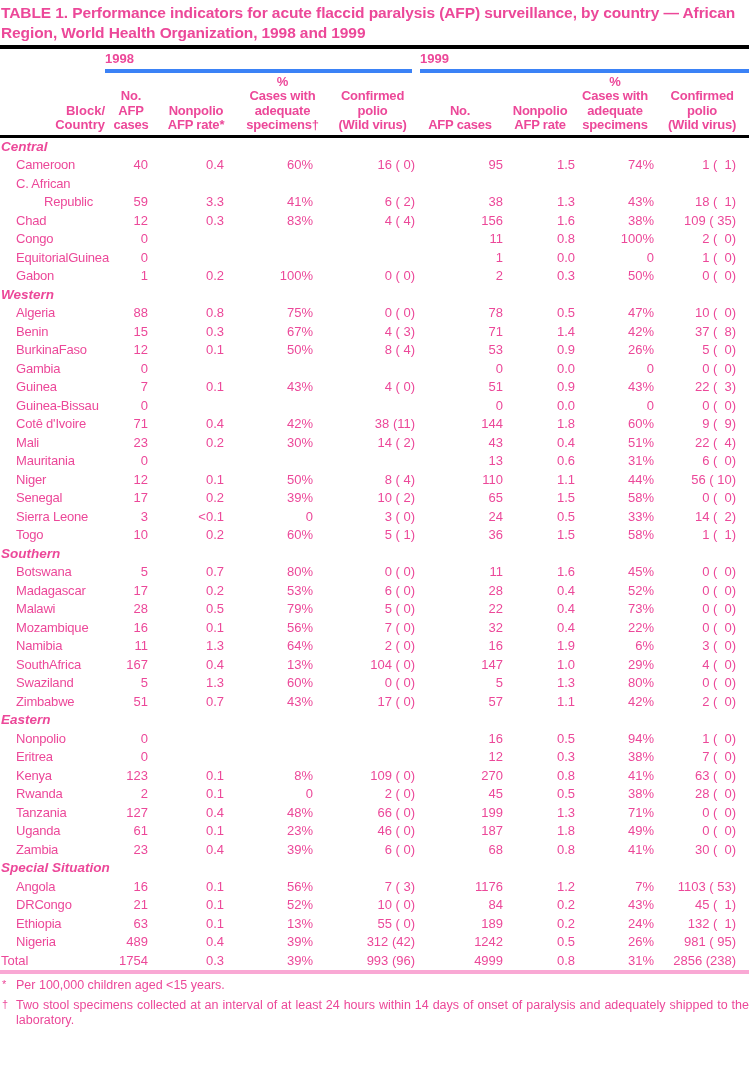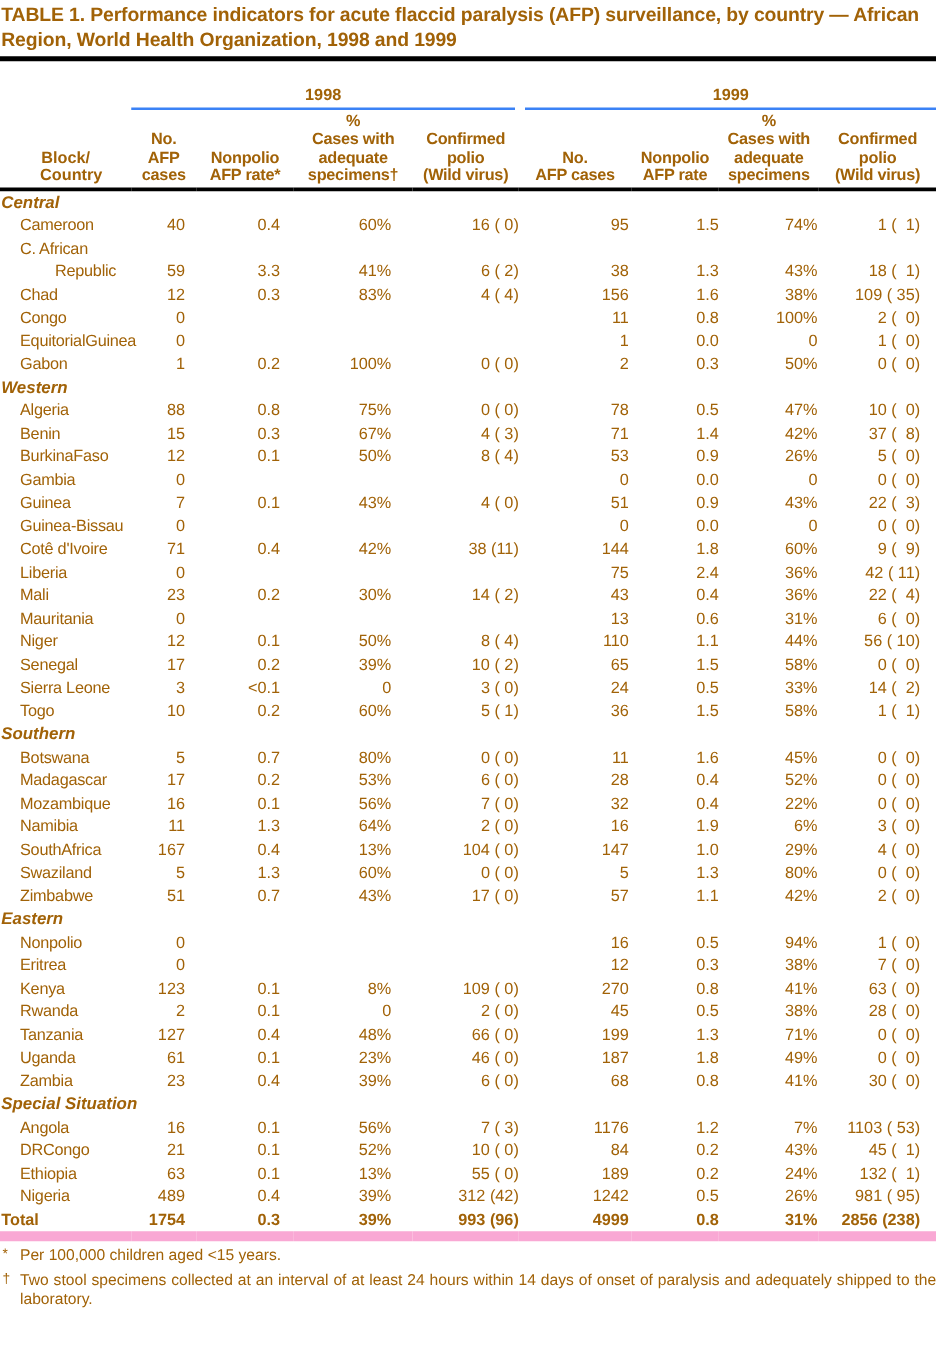--- a/index.html
+++ b/index.html
@@ -1,49 +1,49 @@
 <!DOCTYPE html>
 <html><head>
 <meta charset="utf-8">
 <style>
   html,body{margin:0;padding:0;background:#fff;}
   .page{
-    width:749px;height:1089px;overflow:hidden;background:#fff;color:#a16207;
+    width:749px;height:1089px;overflow:hidden;background:#fff;color:#ec4899;
     font-family:"Liberation Sans",sans-serif;position:relative;
   }
   .title{
     font-weight:bold;font-size:15.5px;line-height:20px;
     padding:3px 0 2px 1px;letter-spacing:-0.1px;
   }
   .rule-title{height:4px;background:#000;}
   table{width:749px;border-collapse:collapse;table-layout:fixed;}
   col.c1{width:105px}col.c2{width:52px}col.c3{width:78px}col.c4{width:95px}
   col.c5{width:85px}col.c6{width:90px}col.c7{width:70px}col.c8{width:80px}col.c9{width:94px}
   thead th{font-weight:bold;font-size:13px;line-height:14.5px;vertical-align:bottom;padding:0;}
-  .grp{border-bottom:2px solid #3b82f6;text-align:center;padding:20px 0 2px 0;}
+  .grp{border-bottom:4px solid #3b82f6;text-align:left;padding:3px 0 2px 0;}
   .grp1{margin-right:3px;}
   .grp2{margin-left:5px;}
   tr.colhead-row th{border-bottom:3px solid #000;padding-bottom:2px;padding-top:2px;}
-  th.blockhead{text-align:center;}
+  th.blockhead{text-align:right;}
   th.blockhead div:nth-child(2){padding-left:9px;}
   th.colhead{text-align:center;letter-spacing:-0.2px;}
   tbody td,tfoot td{font-size:13px;line-height:18.5px;padding:0;vertical-align:bottom;}
   td.section{font-weight:bold;font-size:13.5px;padding-left:1px;font-style:italic;}
   td.country{padding-left:16px;letter-spacing:-0.2px;margin-top:23px;}
   td.country .cont{padding-left:16px;text-align:center;}
   td.num{text-align:right;white-space:pre;}
   td.c2{padding-right:9px;}
   td.c3{padding-right:11px;}
   td.c4{padding-right:17px;}
   td.c5{padding-right:0;}
   td.c6{padding-right:2px;}
   td.c7{padding-right:0;}
   td.c8{padding-right:1px;}
   td.c9{padding-right:13px;}
-  tr.total-row td{border-bottom:8px solid #f9a8d4;font-weight:bold;}
+  tr.total-row td{border-bottom:4px solid #f9a8d4;font-weight:normal;}
   td.total-label{padding-left:1px;}
   .footnotes{padding-top:4px;}
   .fn{position:relative;padding-left:16px;font-size:12.5px;line-height:15.5px;margin-bottom:4px;}
   .fnm{position:absolute;left:2px;top:-1px;font-size:11px;}
   .fn.justify{text-align:justify;}
 </style>
 </head>
 <body>
 
 <div class="page">
@@ -290,42 +290,29 @@
           <td class="num c3">0.4</td>
           <td class="num c4">42%</td>
           <td class="num c5">38 (11)</td>
           <td class="num c6">144</td>
           <td class="num c7">1.8</td>
           <td class="num c8">60%</td>
           <td class="num c9">9 (  9)</td>
         </tr>
         <tr>
           <td class="country">
-            <div>Liberia</div>
-          </td>
-          <td class="num c2">0</td>
-          <td class="num c3"></td>
-          <td class="num c4"></td>
-          <td class="num c5"></td>
-          <td class="num c6">75</td>
-          <td class="num c7">2.4</td>
-          <td class="num c8">36%</td>
-          <td class="num c9">42 ( 11)</td>
-        </tr>
-        <tr>
-          <td class="country">
             <div>Mali</div>
           </td>
           <td class="num c2">23</td>
           <td class="num c3">0.2</td>
           <td class="num c4">30%</td>
           <td class="num c5">14 ( 2)</td>
           <td class="num c6">43</td>
           <td class="num c7">0.4</td>
-          <td class="num c8">36%</td>
+          <td class="num c8">51%</td>
           <td class="num c9">22 (  4)</td>
         </tr>
         <tr>
           <td class="country">
             <div>Mauritania</div>
           </td>
           <td class="num c2">0</td>
           <td class="num c3"></td>
           <td class="num c4"></td>
           <td class="num c5"></td>
@@ -406,20 +393,33 @@
           <td class="country">
             <div>Madagascar</div>
           </td>
           <td class="num c2">17</td>
           <td class="num c3">0.2</td>
           <td class="num c4">53%</td>
           <td class="num c5">6 ( 0)</td>
           <td class="num c6">28</td>
           <td class="num c7">0.4</td>
           <td class="num c8">52%</td>
+          <td class="num c9">0 (  0)</td>
+        </tr>
+        <tr>
+          <td class="country">
+            <div>Malawi</div>
+          </td>
+          <td class="num c2">28</td>
+          <td class="num c3">0.5</td>
+          <td class="num c4">79%</td>
+          <td class="num c5">5 ( 0)</td>
+          <td class="num c6">22</td>
+          <td class="num c7">0.4</td>
+          <td class="num c8">73%</td>
           <td class="num c9">0 (  0)</td>
         </tr>
         <tr>
           <td class="country">
             <div>Mozambique</div>
           </td>
           <td class="num c2">16</td>
           <td class="num c3">0.1</td>
           <td class="num c4">56%</td>
           <td class="num c5">7 ( 0)</td>

